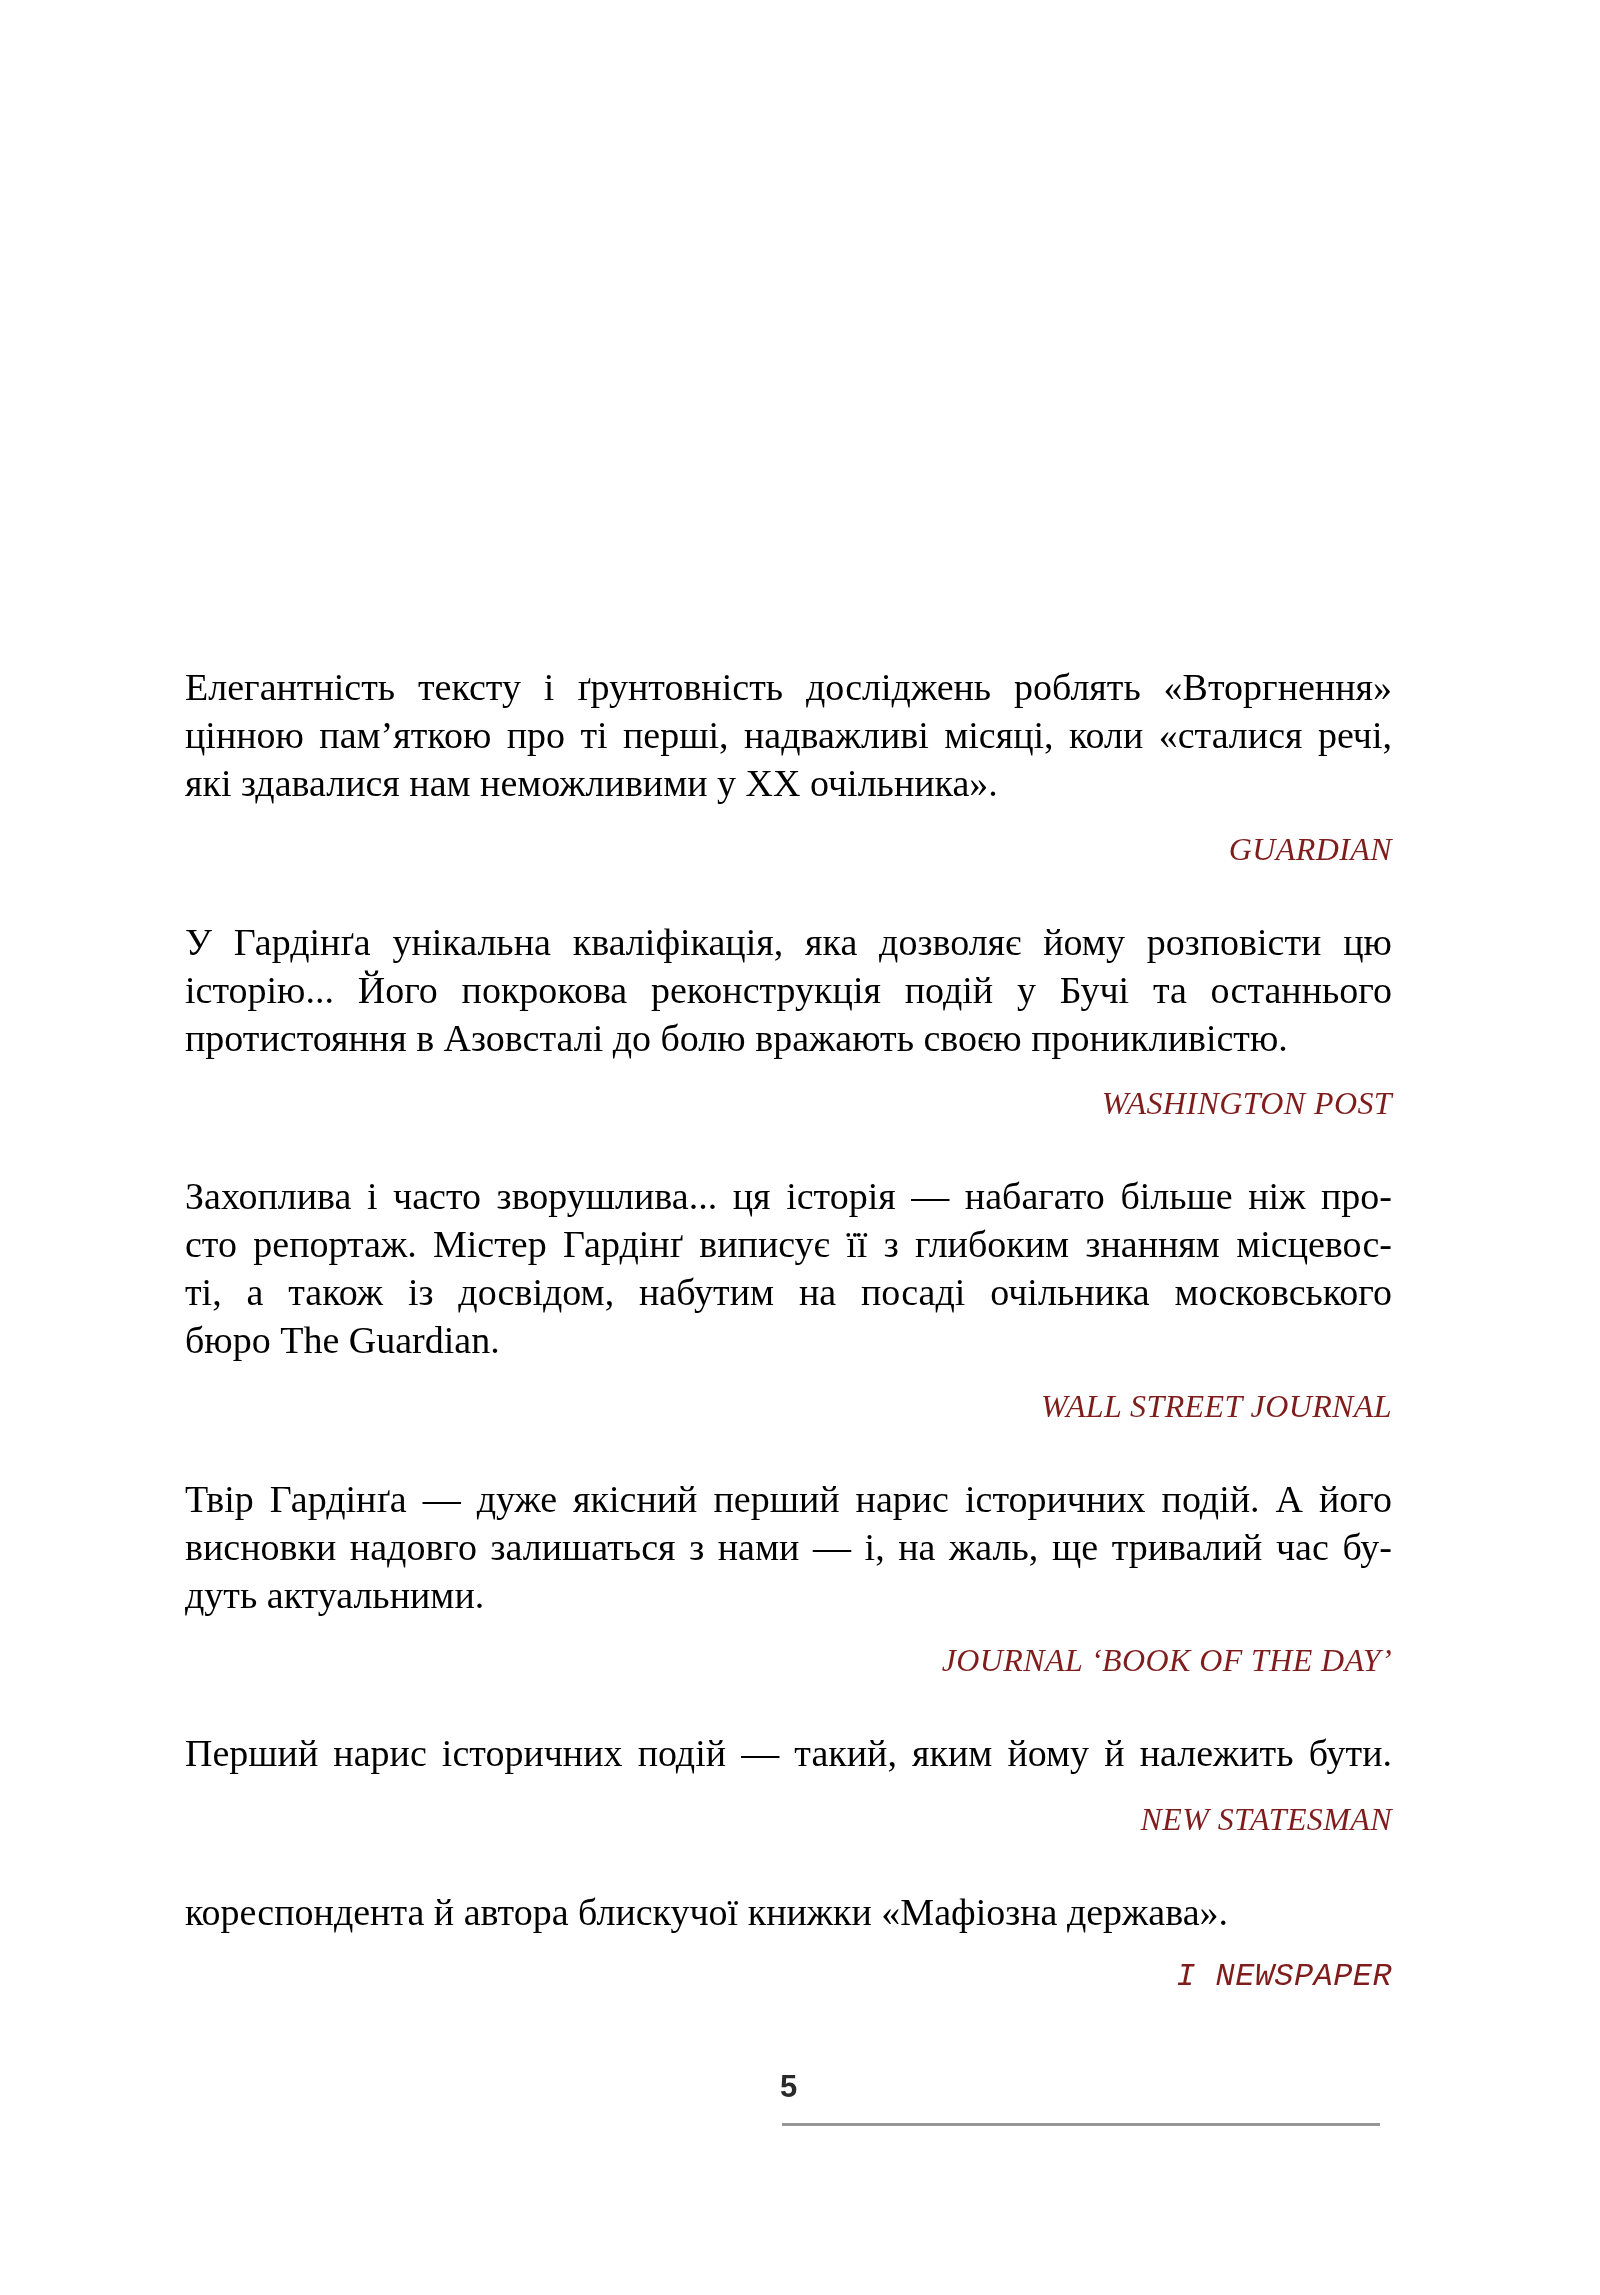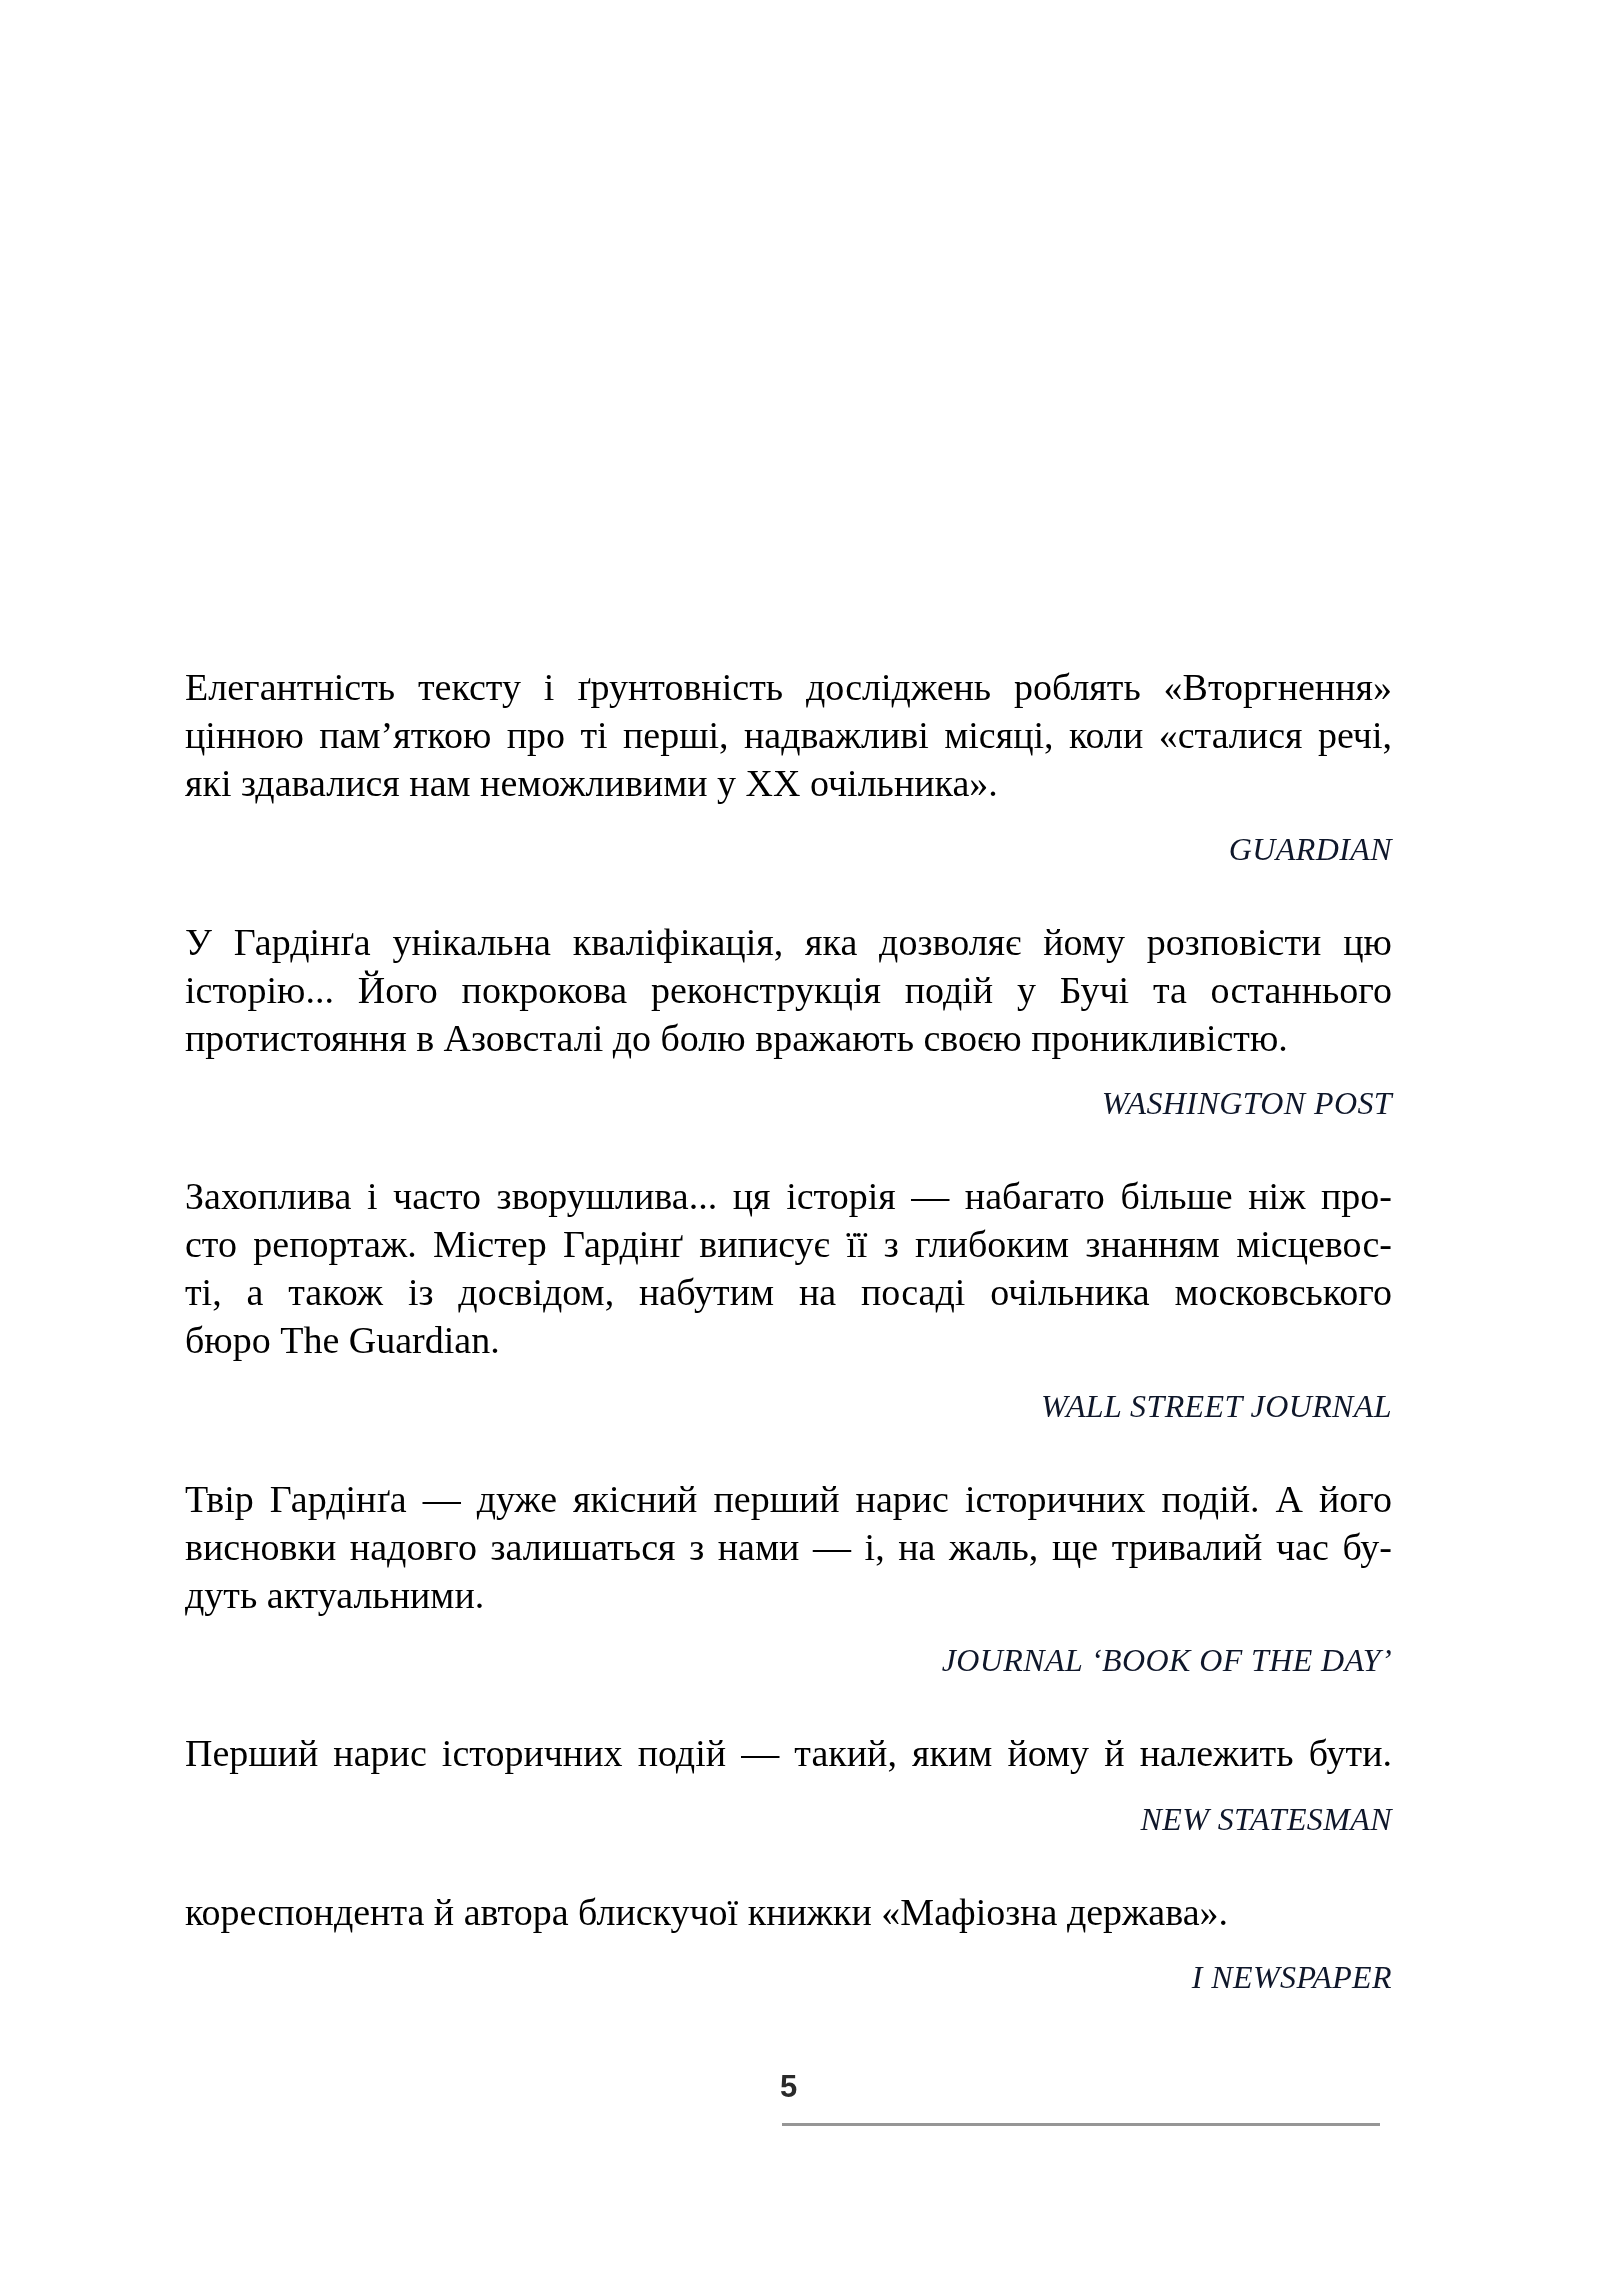--- a/index.html
+++ b/index.html
@@ -40,26 +40,27 @@
   }
   .quote-line.last {
     text-align-last: left;
   }
   .quote-attribution {
     font-style: italic;
     font-size: 32px;
     line-height: 48px;
     text-align: right;
     letter-spacing: 0.4px;
-    color: #0f172a;
+    color: #7f1d1d;
     margin-top: 17.5px;
     margin-bottom: 45px;
   }
   .quote-block:last-child .quote-attribution {
     margin-bottom: 16px;
+    font-family: Liberation Mono, monospace;
   }
   .page-number {
     position: absolute;
     left: 755px;
     top: 2070px;
     width: 67px;
     text-align: center;
     font-family: "Liberation Sans", sans-serif;
     font-weight: bold;
     font-size: 31px;

